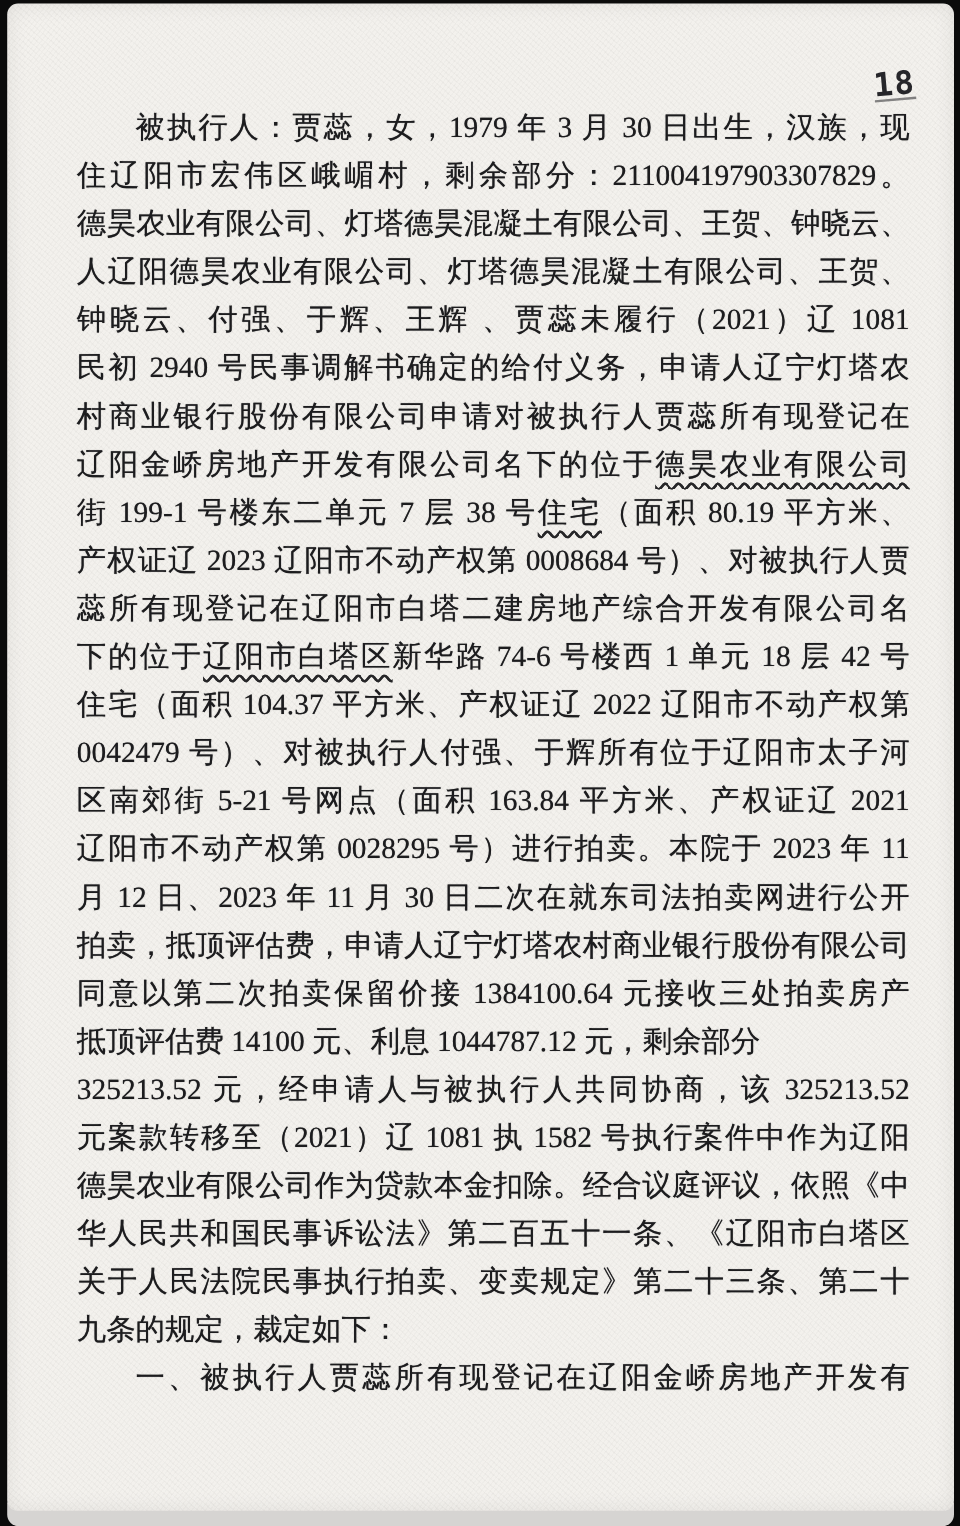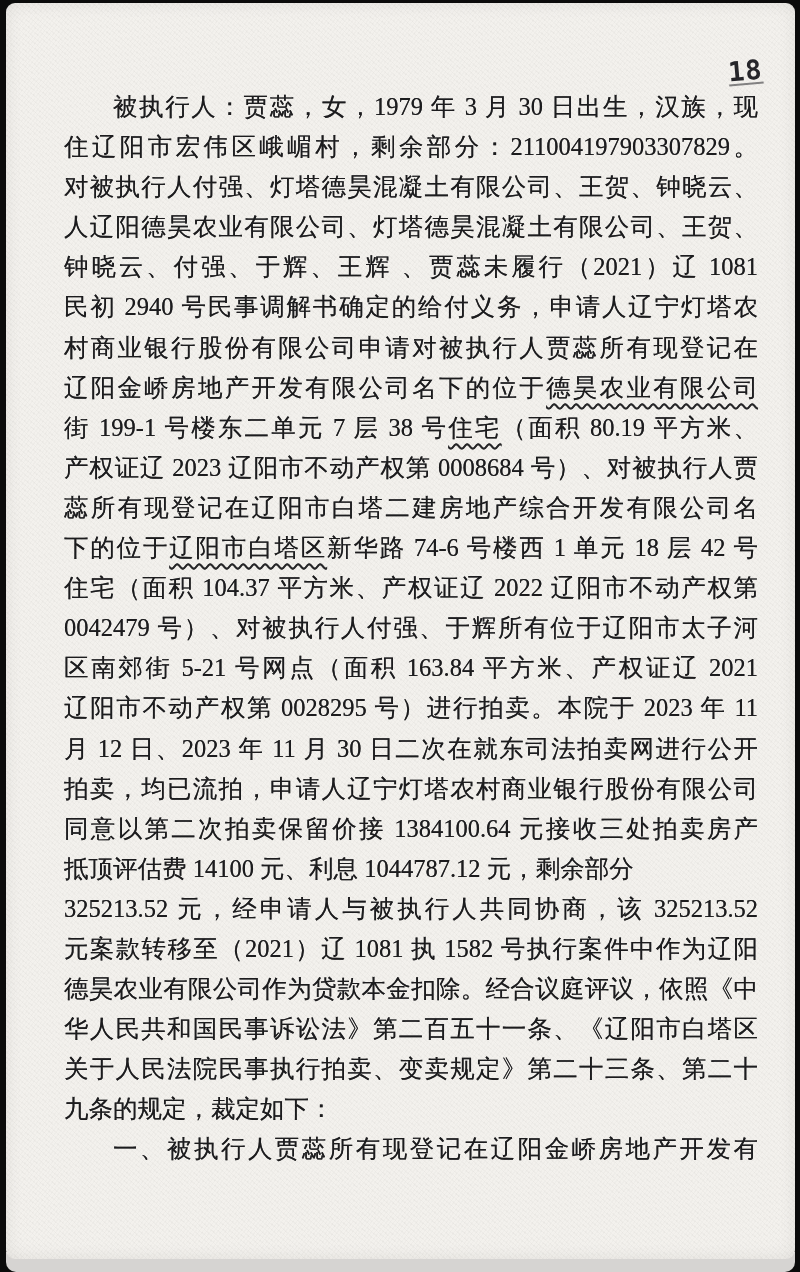--- a/index.html
+++ b/index.html
@@ -79,36 +79,36 @@
 <body style="--ink: #1c1c1e; --backdrop: #0b0b0b; --edge: #d6d4d2;">
 
 <div class="bottom-strip"></div>
 
 <div class="paper">
   <div class="texture"></div>
   <div class="page-number">18</div>
   <div class="doc-body">
       <div class="line indent"><span>被执行人：贾蕊，女，1979 年 3 月 30 日出生，汉族，现</span></div>
       <div class="line"><span>住辽阳市宏伟区峨嵋村，剩余部分：211004197903307829。</span></div>
-      <div class="line"><span>对被执行人付强、灯塔德昊混凝土有限公司、王贺、钟晓云、</span></div>
+      <div class="line"><span>德昊农业有限公司、灯塔德昊混凝土有限公司、王贺、钟晓云、</span></div>
       <div class="line"><span>人辽阳德昊农业有限公司、灯塔德昊混凝土有限公司、王贺、</span></div>
       <div class="line"><span>钟晓云、付强、于辉、王辉 、贾蕊未履行（2021）辽 1081</span></div>
       <div class="line"><span>民初 2940 号民事调解书确定的给付义务，申请人辽宁灯塔农</span></div>
       <div class="line"><span>村商业银行股份有限公司申请对被执行人贾蕊所有现登记在</span></div>
       <div class="line"><span>辽阳金峤房地产开发有限公司名下的位于</span><span class="wavy">德昊农业有限公司</span></div>
       <div class="line"><span>街 199-1 号楼东二单元 7 层 38 号</span><span class="wavy">住宅</span><span>（面积 80.19 平方米、</span></div>
       <div class="line"><span>产权证辽 2023 辽阳市不动产权第 0008684 号）、对被执行人贾</span></div>
       <div class="line"><span>蕊所有现登记在辽阳市白塔二建房地产综合开发有限公司名</span></div>
       <div class="line"><span>下的位于</span><span class="wavy">辽阳市白塔区</span><span>新华路 74-6 号楼西 1 单元 18 层 42 号</span></div>
       <div class="line"><span>住宅（面积 104.37 平方米、产权证辽 2022 辽阳市不动产权第</span></div>
       <div class="line"><span>0042479 号）、对被执行人付强、于辉所有位于辽阳市太子河</span></div>
       <div class="line"><span>区南郊街 5-21 号网点（面积 163.84 平方米、产权证辽 2021</span></div>
       <div class="line"><span>辽阳市不动产权第 0028295 号）进行拍卖。本院于 2023 年 11</span></div>
       <div class="line"><span>月 12 日、2023 年 11 月 30 日二次在就东司法拍卖网进行公开</span></div>
-      <div class="line"><span>拍卖，均已流拍，申请人辽宁灯塔农村商业银行股份有限公司</span></div>
+      <div class="line"><span>拍卖，抵顶评估费，申请人辽宁灯塔农村商业银行股份有限公司</span></div>
       <div class="line"><span>同意以第二次拍卖保留价接 1384100.64 元接收三处拍卖房产</span></div>
       <div class="line short"><span>抵顶评估费 14100 元、利息 1044787.12 元，剩余部分</span></div>
       <div class="line"><span>325213.52 元，经申请人与被执行人共同协商，该 325213.52</span></div>
       <div class="line"><span>元案款转移至（2021）辽 1081 执 1582 号执行案件中作为辽阳</span></div>
       <div class="line"><span>德昊农业有限公司作为贷款本金扣除。经合议庭评议，依照《中</span></div>
       <div class="line"><span>华人民共和国民事诉讼法》第二百五十一条、《辽阳市白塔区</span></div>
       <div class="line"><span>关于人民法院民事执行拍卖、变卖规定》第二十三条、第二十</span></div>
       <div class="line short"><span>九条的规定，裁定如下：</span></div>
       <div class="line indent"><span>一、被执行人贾蕊所有现登记在辽阳金峤房地产开发有</span></div>
     </div>

